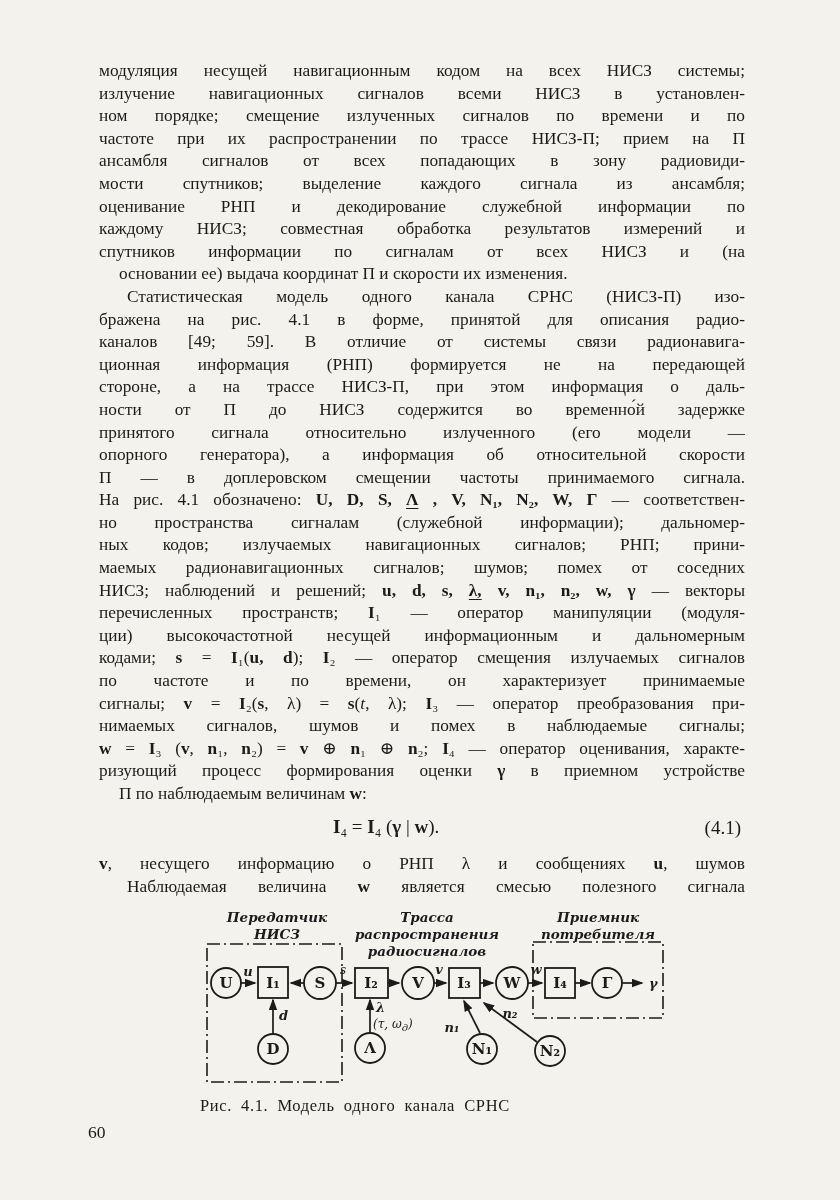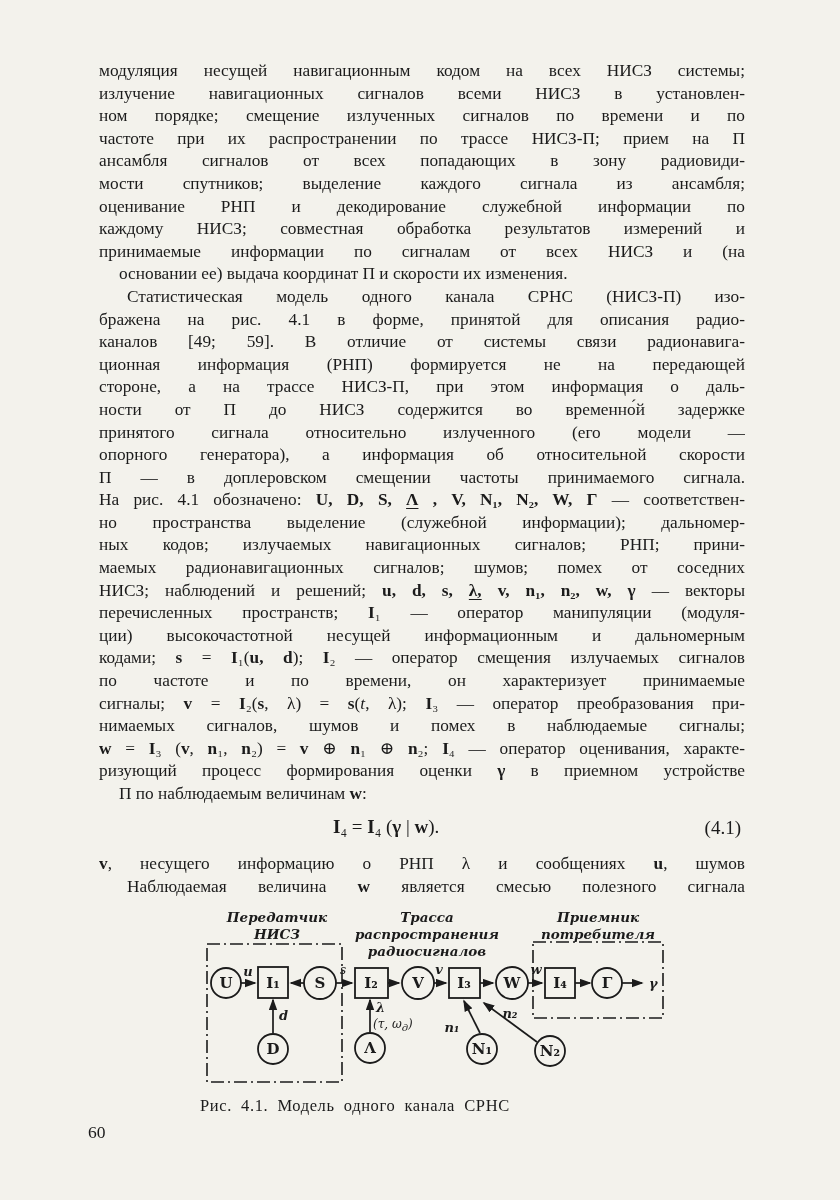--- a/index.html
+++ b/index.html
@@ -70,34 +70,34 @@
 
   <div class="text-block">
     <div class="ln">модуляция несущей навигационным кодом на всех НИСЗ системы;</div>
     <div class="ln">излучение навигационных сигналов всеми НИСЗ в установлен-</div>
     <div class="ln">ном порядке; смещение излученных сигналов по времени и по</div>
     <div class="ln">частоте при их распространении по трассе НИСЗ-П; прием на П</div>
     <div class="ln">ансамбля сигналов от всех попадающих в зону радиовиди-</div>
     <div class="ln">мости спутников; выделение каждого сигнала из ансамбля;</div>
     <div class="ln">оценивание РНП и декодирование служебной информации по</div>
     <div class="ln">каждому НИСЗ; совместная обработка результатов измерений и</div>
-    <div class="ln">принимаемые информации по сигналам от всех НИСЗ и (на</div>
+    <div class="ln">спутников информации по сигналам от всех НИСЗ и (на</div>
     <div class="ln last">основании ее) выдача координат П и скорости их изменения.</div>
 
     <div class="ln indent">Статистическая модель одного канала СРНС (НИСЗ-П) изо-</div>
     <div class="ln">бражена на рис. 4.1 в форме, принятой для описания радио-</div>
     <div class="ln">каналов [49; 59]. В отличие от системы связи радионавига-</div>
     <div class="ln">ционная информация (РНП) формируется не на передающей</div>
     <div class="ln">стороне, а на трассе НИСЗ-П, при этом информация о даль-</div>
     <div class="ln">ности от П до НИСЗ содержится во временно́й задержке</div>
     <div class="ln">принятого сигнала относительно излученного (его модели —</div>
     <div class="ln">опорного генератора), а информация об относительной скорости</div>
     <div class="ln">П — в доплеровском смещении частоты принимаемого сигнала.</div>
     <div class="ln">На рис. 4.1 обозначено: <b>U, D, S, <u>Λ</u> , V, N₁, N₂, W, Γ</b> — соответствен-</div>
-    <div class="ln">но пространства выделение (служебной информации); дальномер-</div>
+    <div class="ln">но пространства сигналам (служебной информации); дальномер-</div>
     <div class="ln">ных кодов; излучаемых навигационных сигналов; РНП; прини-</div>
     <div class="ln">маемых радионавигационных сигналов; шумов; помех от соседних</div>
     <div class="ln">НИСЗ; наблюдений и решений; <b>u, d, s, <u>λ,</u> v, n₁, n₂, w, γ</b> — векторы</div>
     <div class="ln">перечисленных пространств; <b>I</b>₁ — оператор манипуляции (модуля-</div>
     <div class="ln">ции) высокочастотной несущей информационным и дальномерным</div>
     <div class="ln">кодами; <b>s</b> = <b>I</b>₁(<b>u, d</b>); <b>I</b>₂ — оператор смещения излучаемых сигналов</div>
     <div class="ln">по частоте и по времени, он характеризует принимаемые</div>
     <div class="ln">сигналы; <b>v</b> = <b>I</b>₂(<b>s</b>, λ) = <b>s</b>(<i>t</i>, λ); <b>I</b>₃ — оператор преобразования при-</div>
     <div class="ln">нимаемых сигналов, шумов и помех в наблюдаемые сигналы;</div>
     <div class="ln"><b>w</b> = <b>I</b>₃ (<b>v</b>, <b>n</b>₁, <b>n</b>₂) = <b>v</b> ⊕ <b>n</b>₁ ⊕ <b>n</b>₂; <b>I</b>₄ — оператор оценивания, характе-</div>

